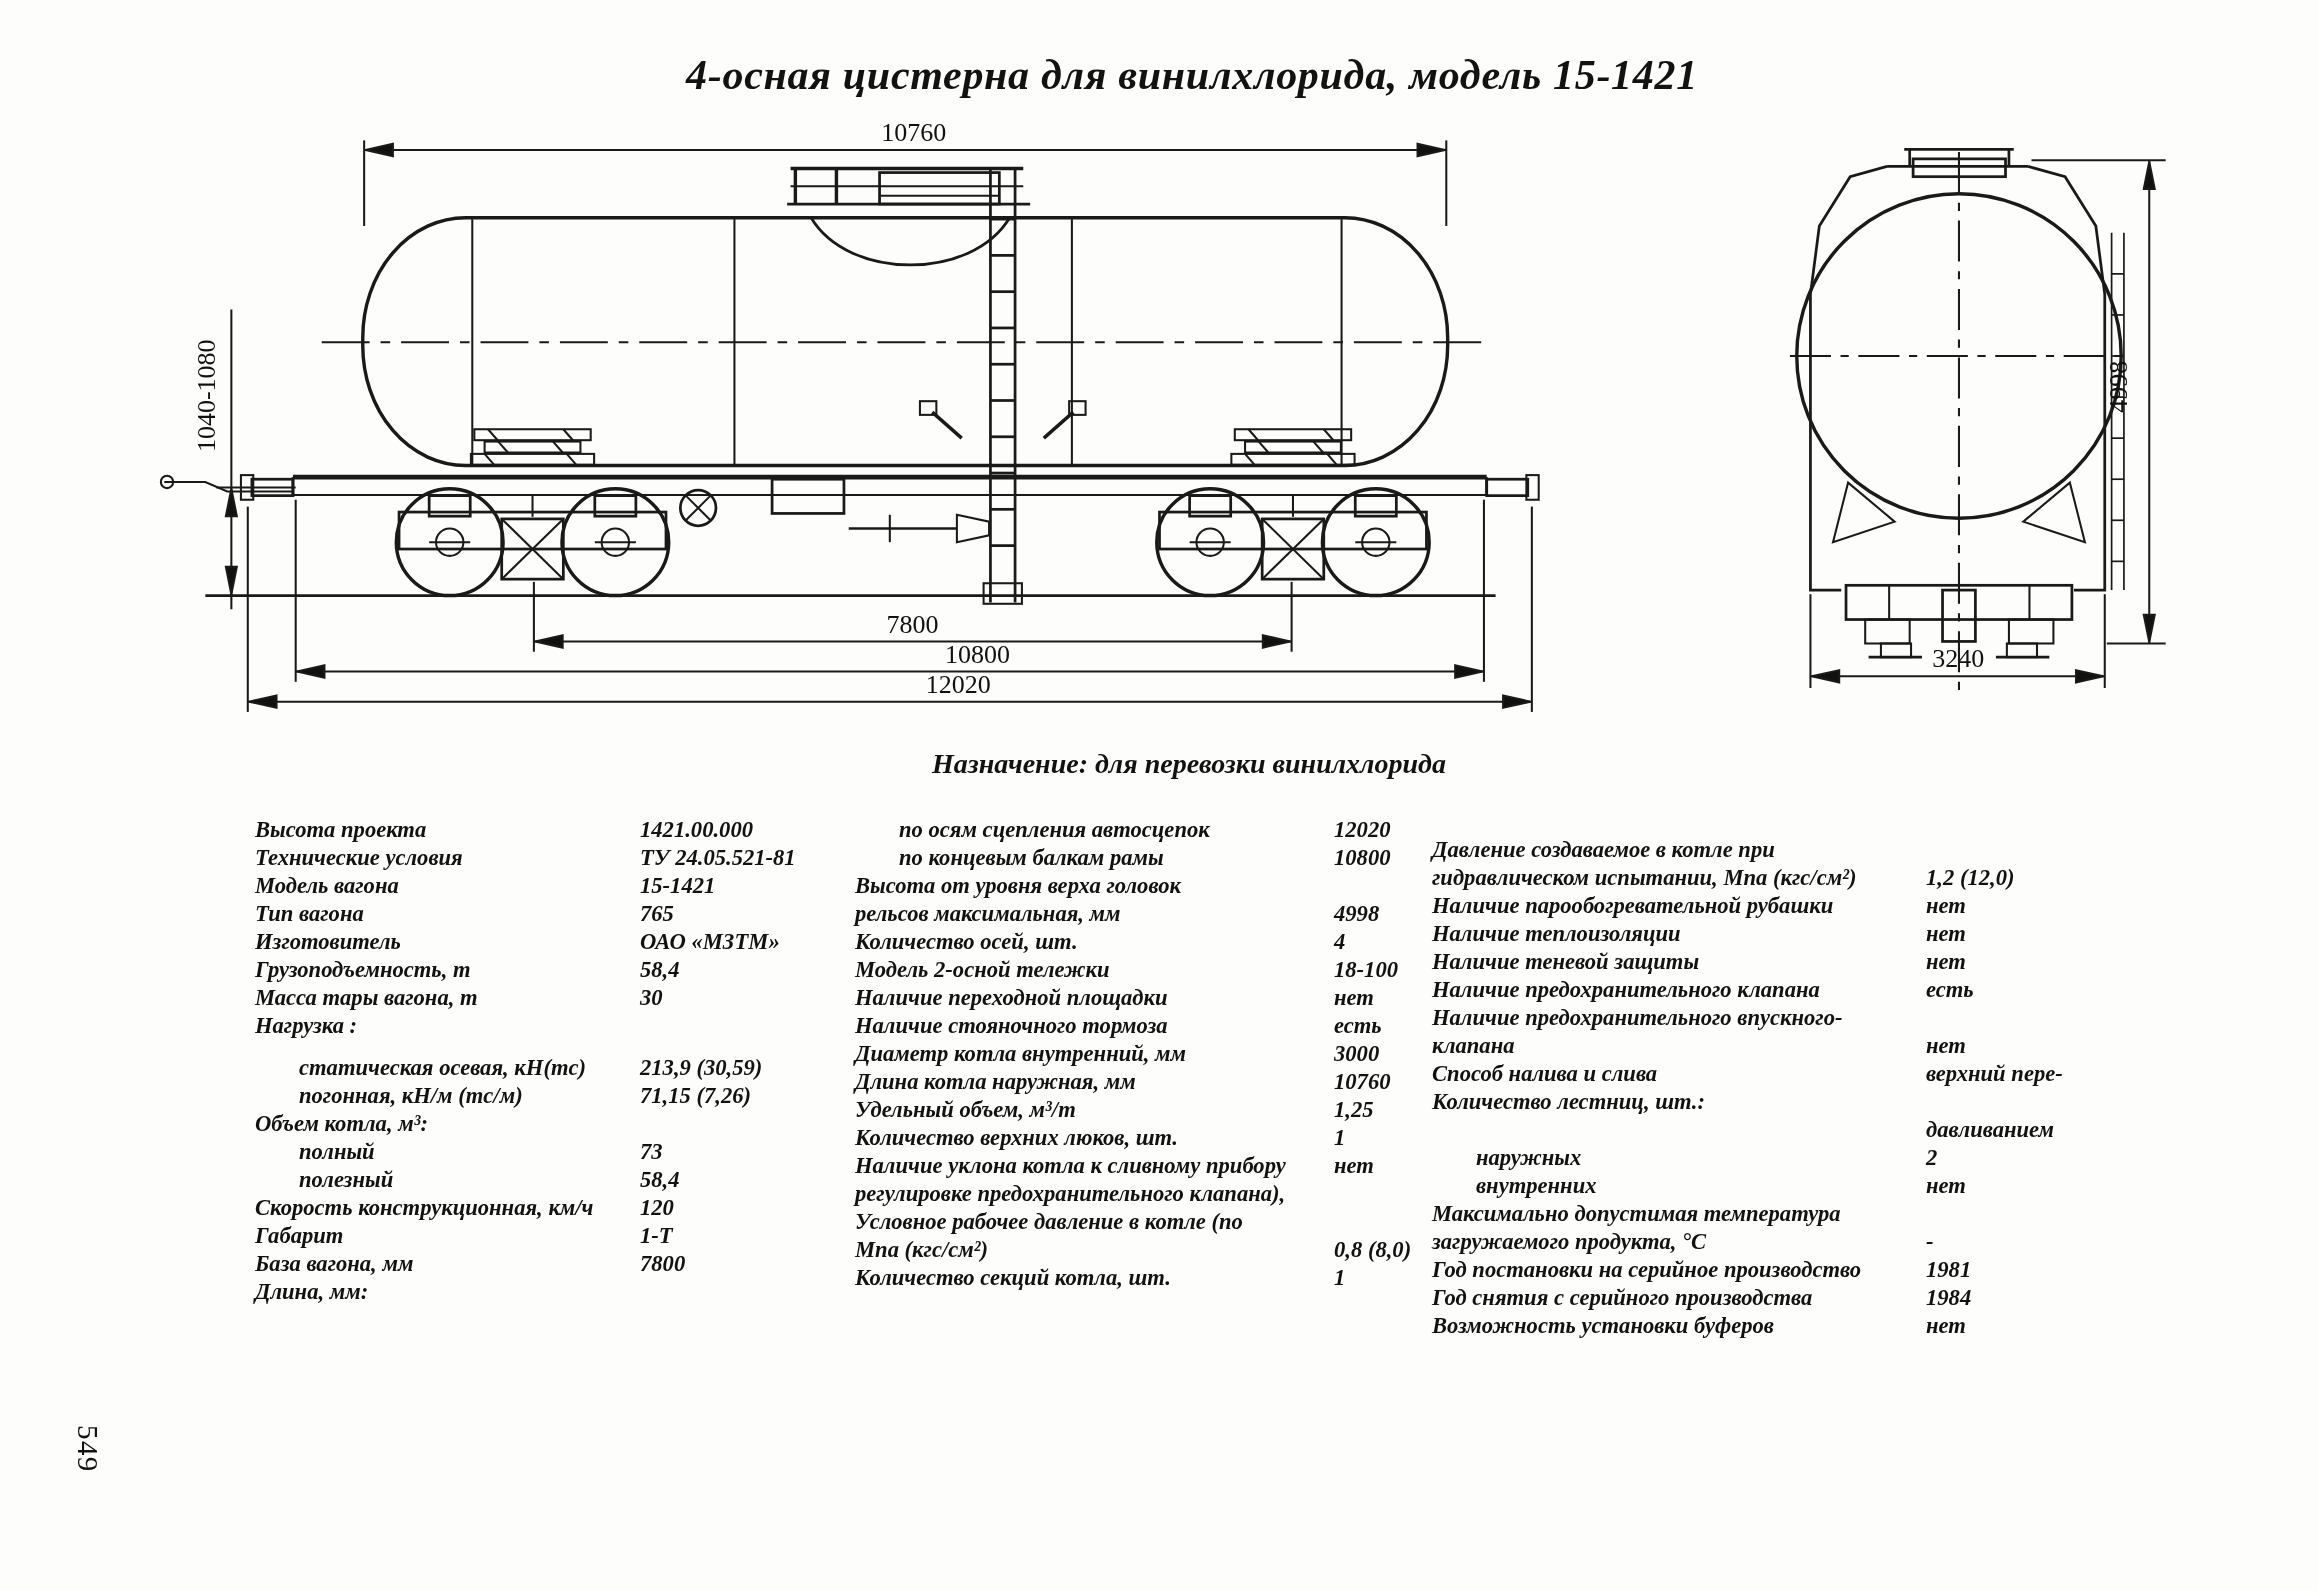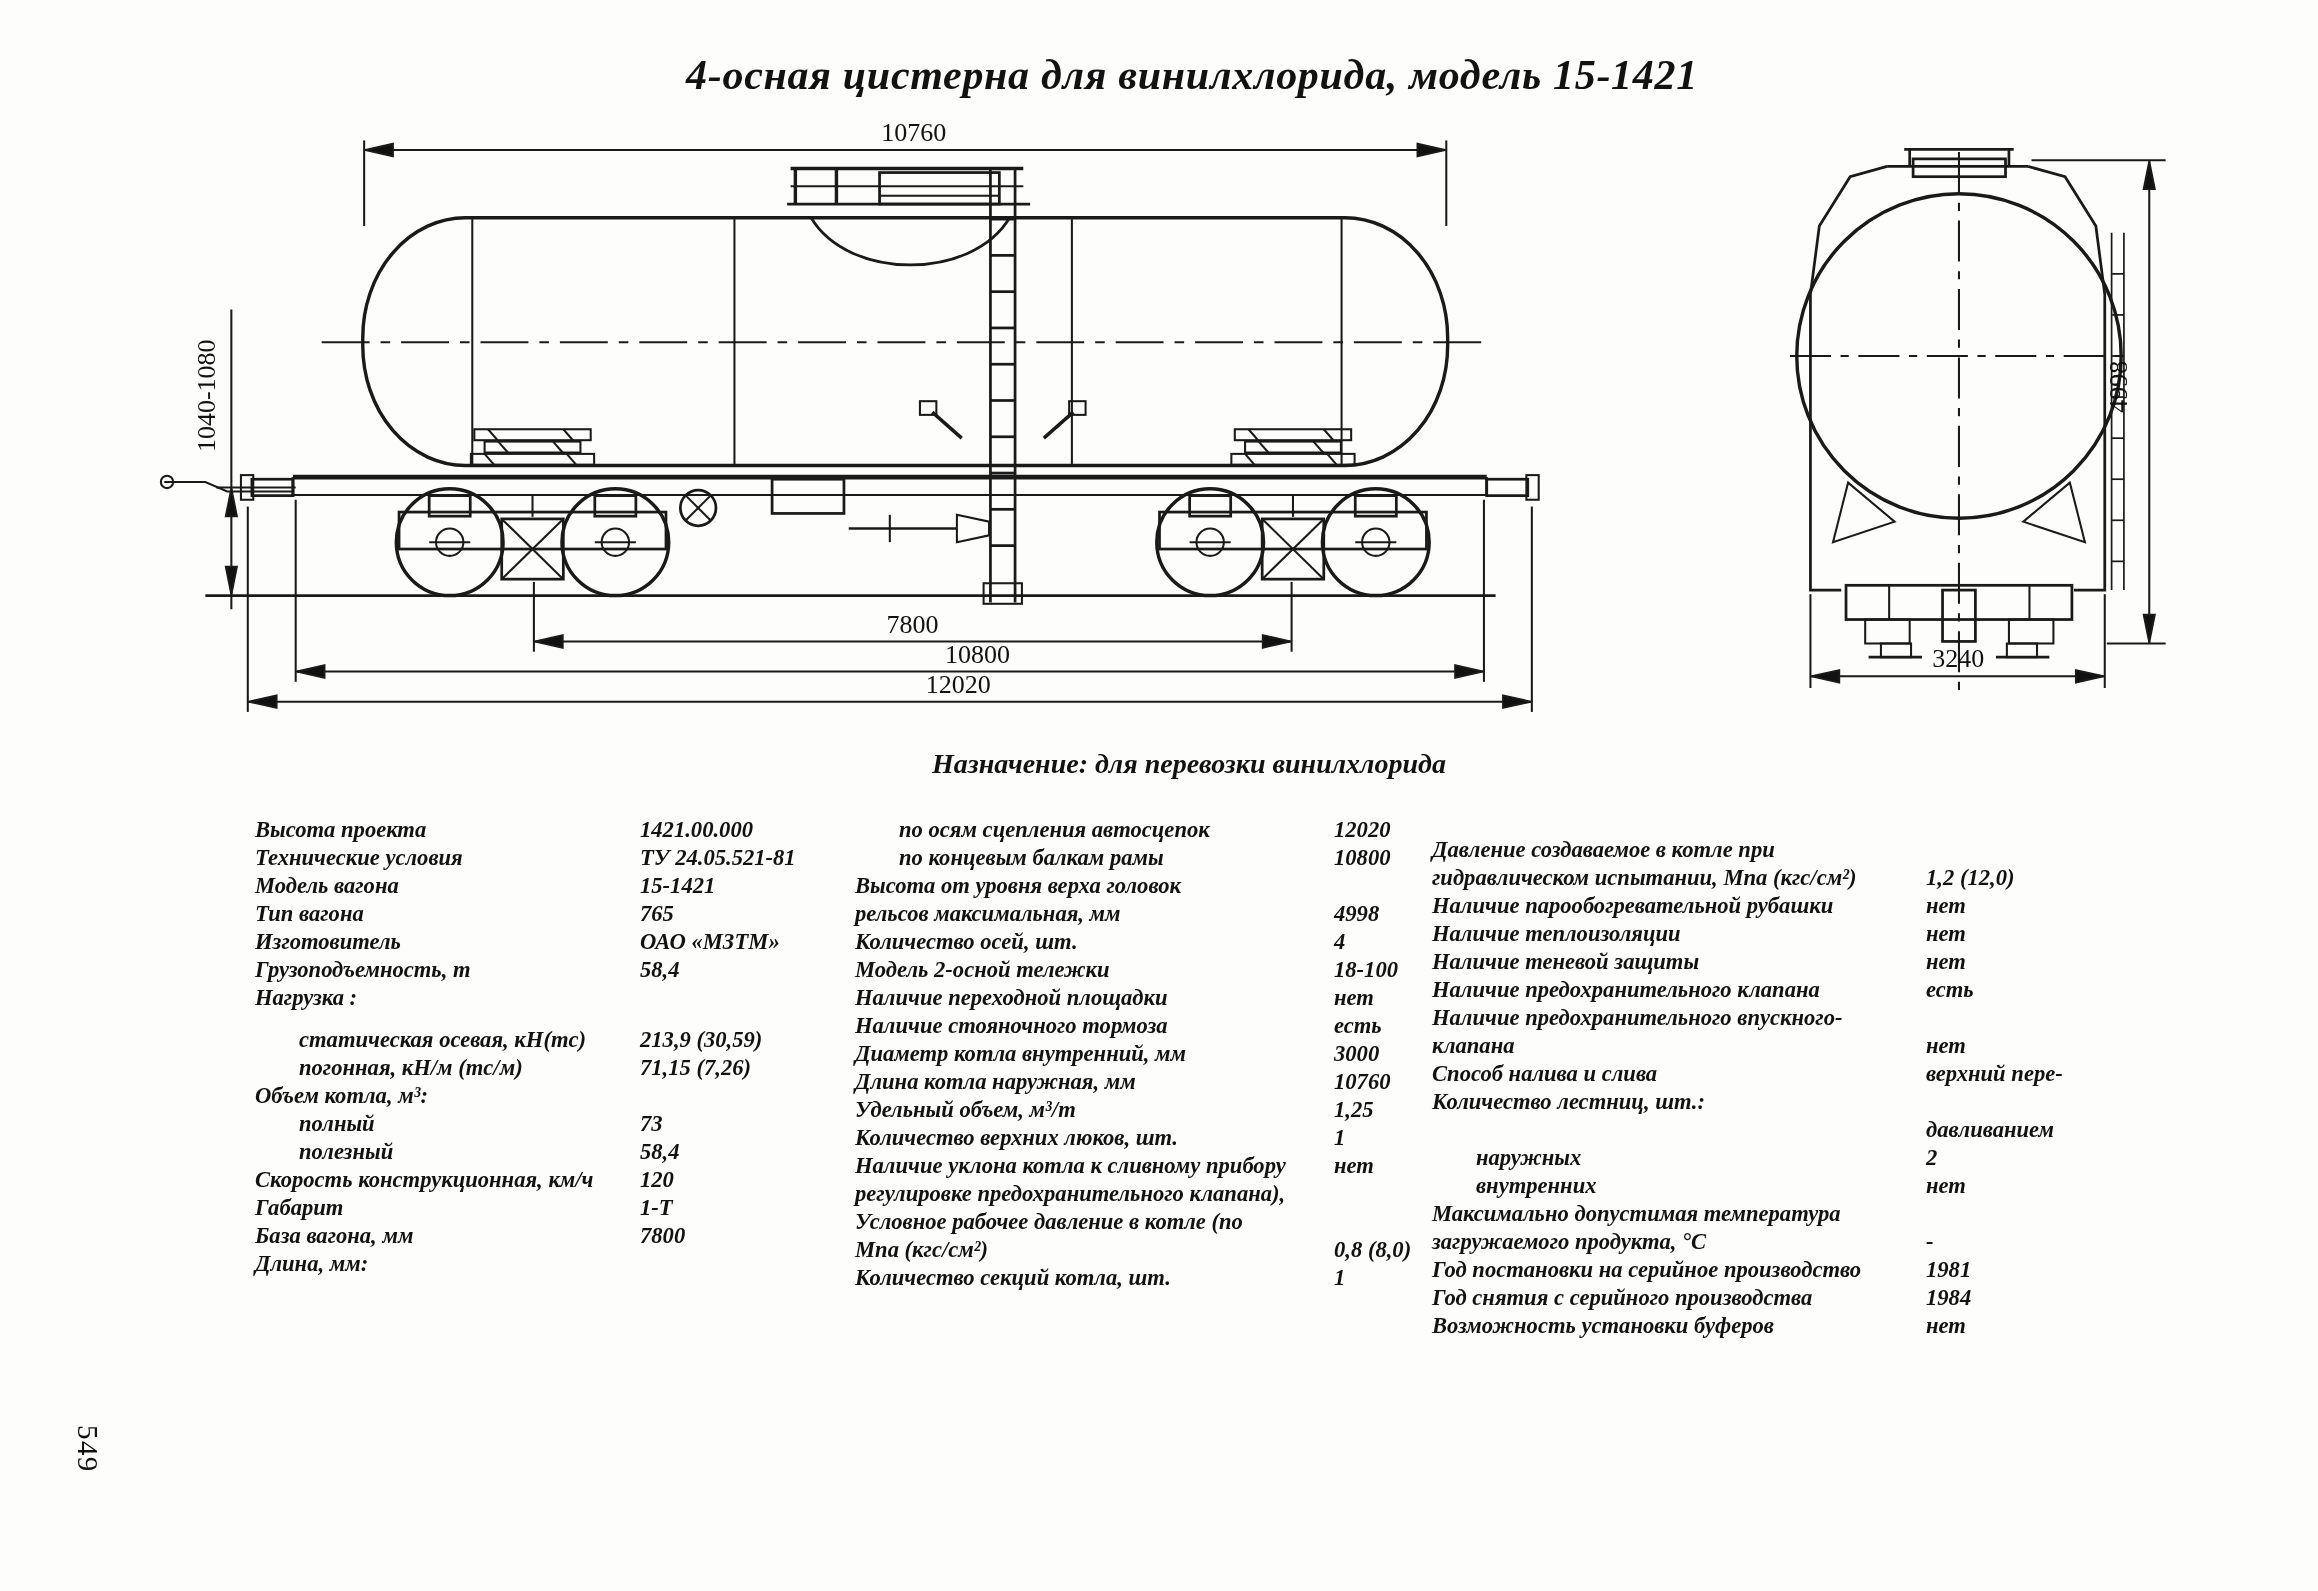--- a/index.html
+++ b/index.html
@@ -275,20 +275,24 @@
       </div>
       <div class="srow">
         <span class="lbl">Изготовитель</span>
         <span class="val">ОАО «МЗТМ»</span>
       </div>
       <div class="srow">
         <span class="lbl">Грузоподъемность, т</span>
         <span class="val">58,4</span>
       </div>
       <div class="srow">
+        <span class="lbl">Масса тары вагона, т</span>
+        <span class="val">30</span>
+      </div>
+      <div class="srow">
         <span class="lbl">Нагрузка :</span>
         <span class="val"></span>
       </div>
       <div class="srow ind" style="margin-top: 13.7px;">
         <span class="lbl">статическая осевая, кН(тс)</span>
         <span class="val">213,9 (30,59)</span>
       </div>
       <div class="srow ind">
         <span class="lbl">погонная, кН/м (тс/м)</span>
         <span class="val">71,15 (7,26)</span>

